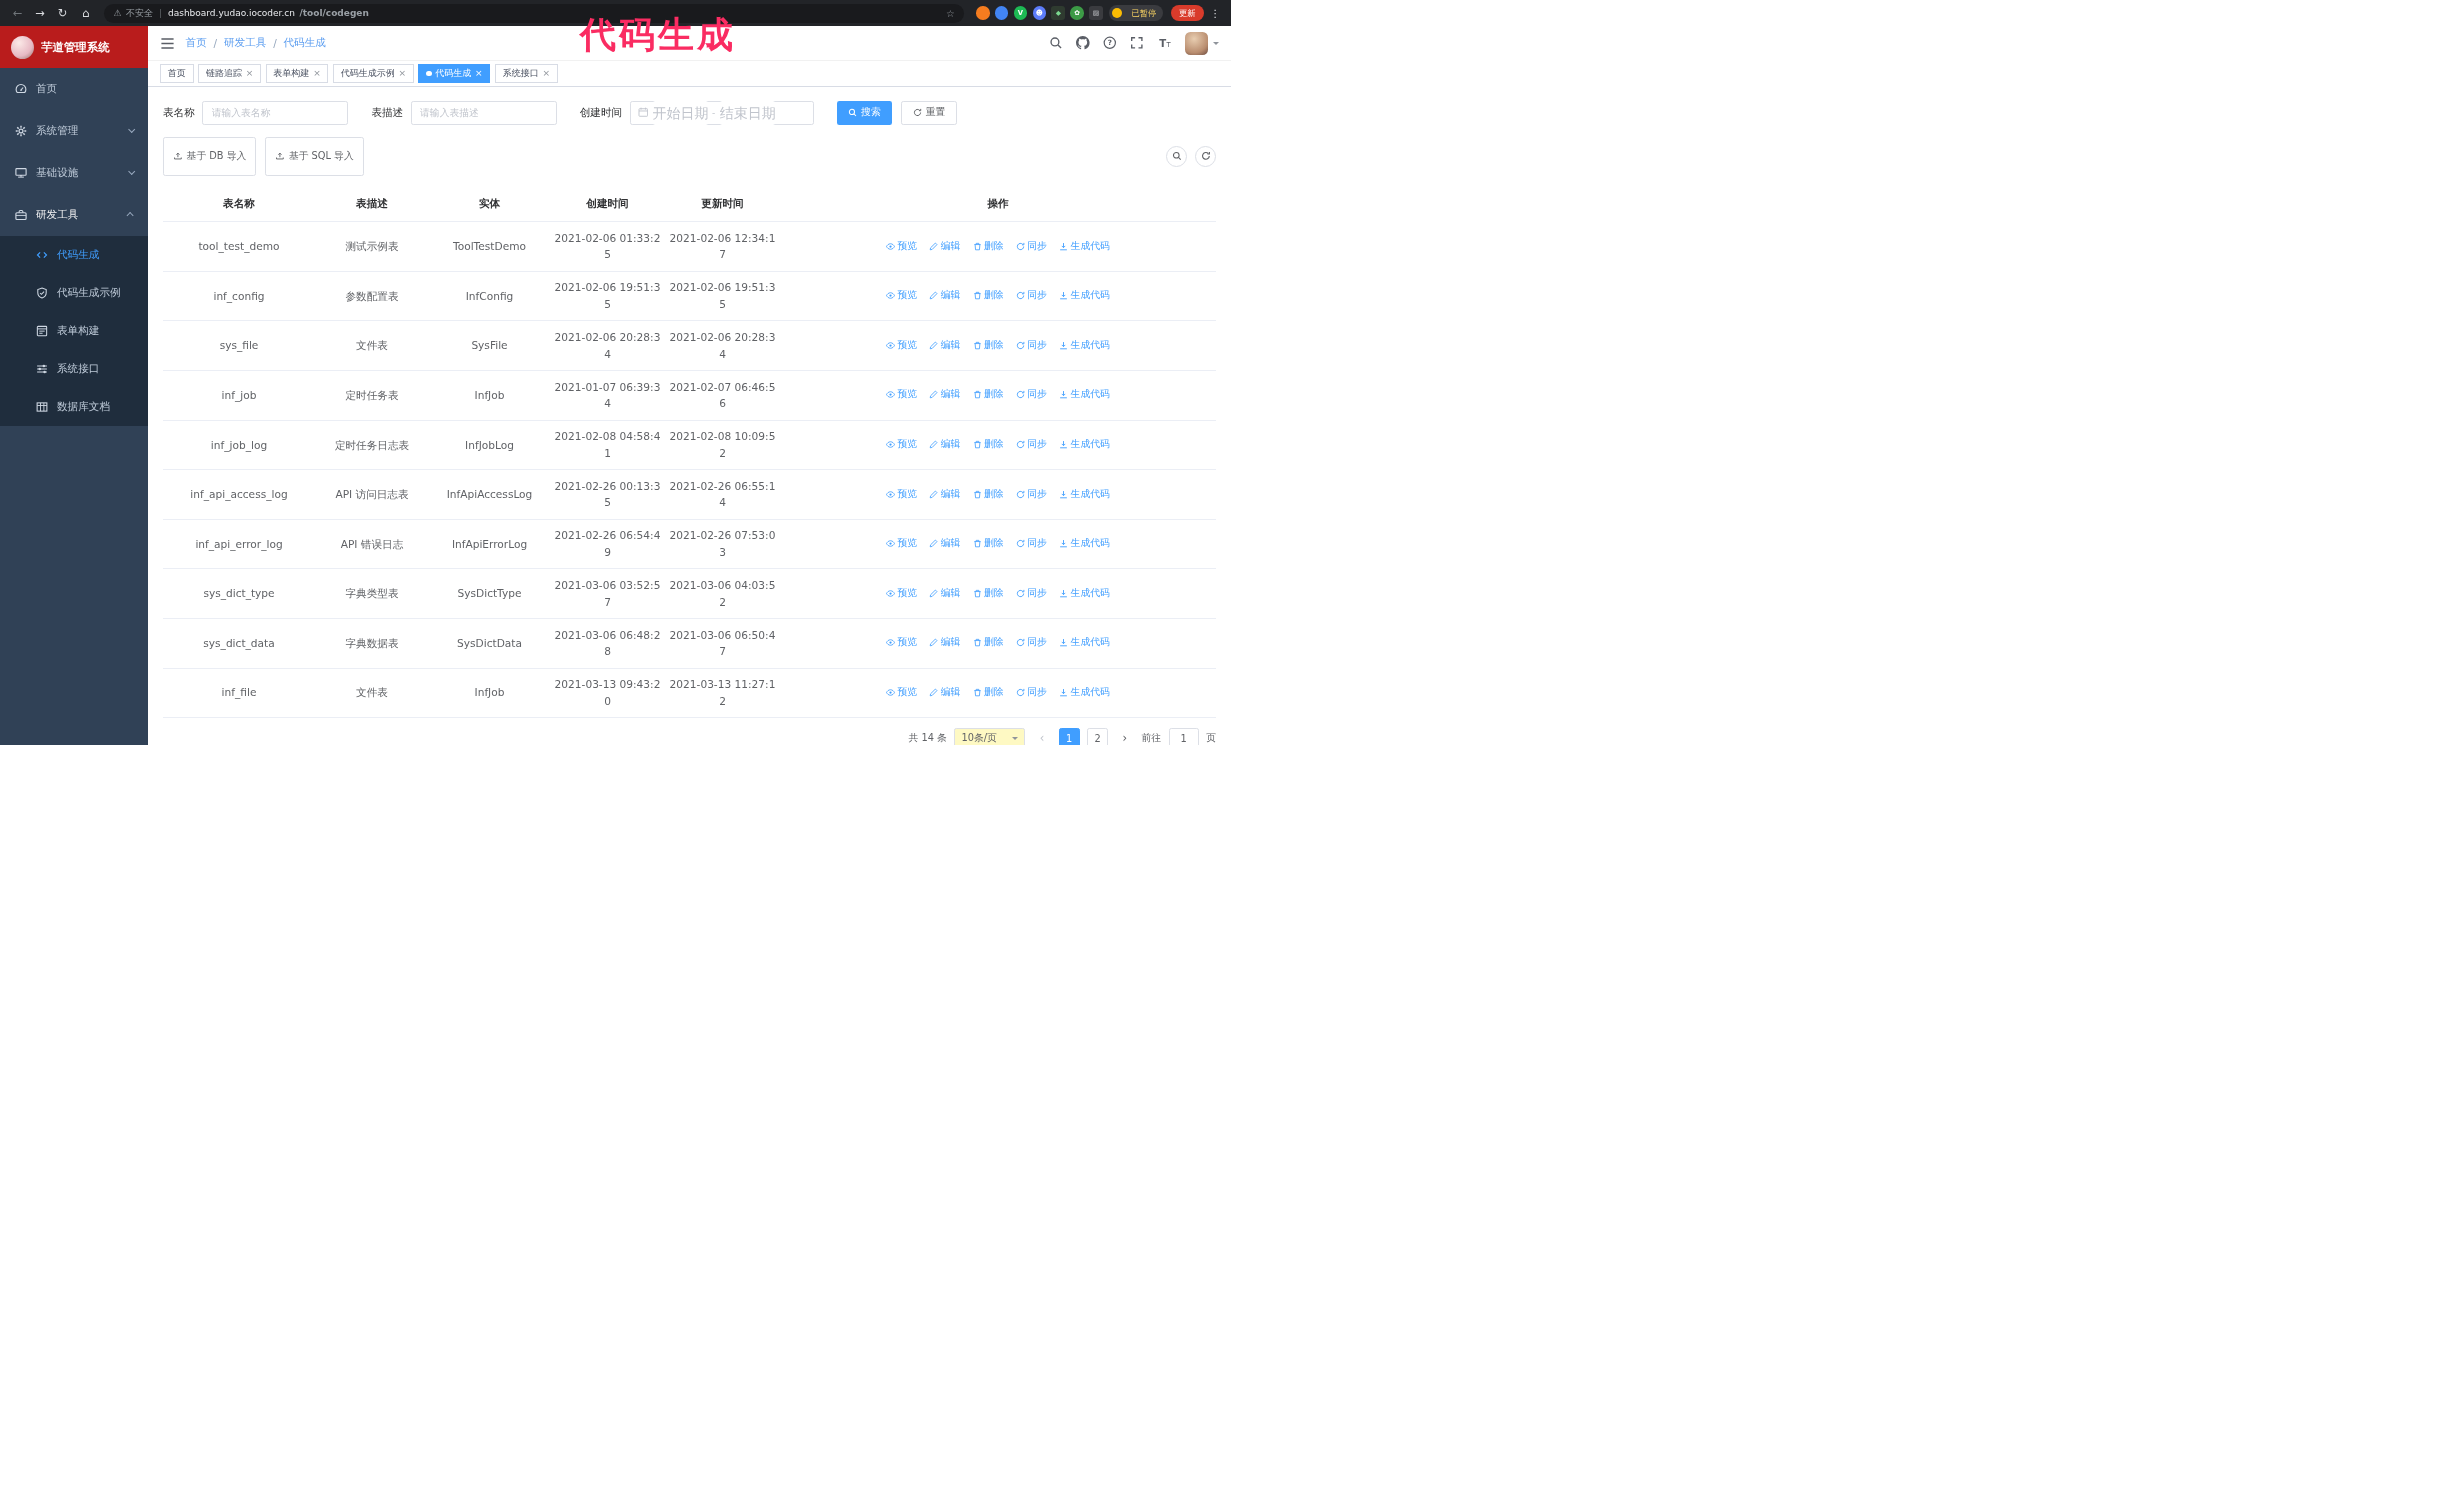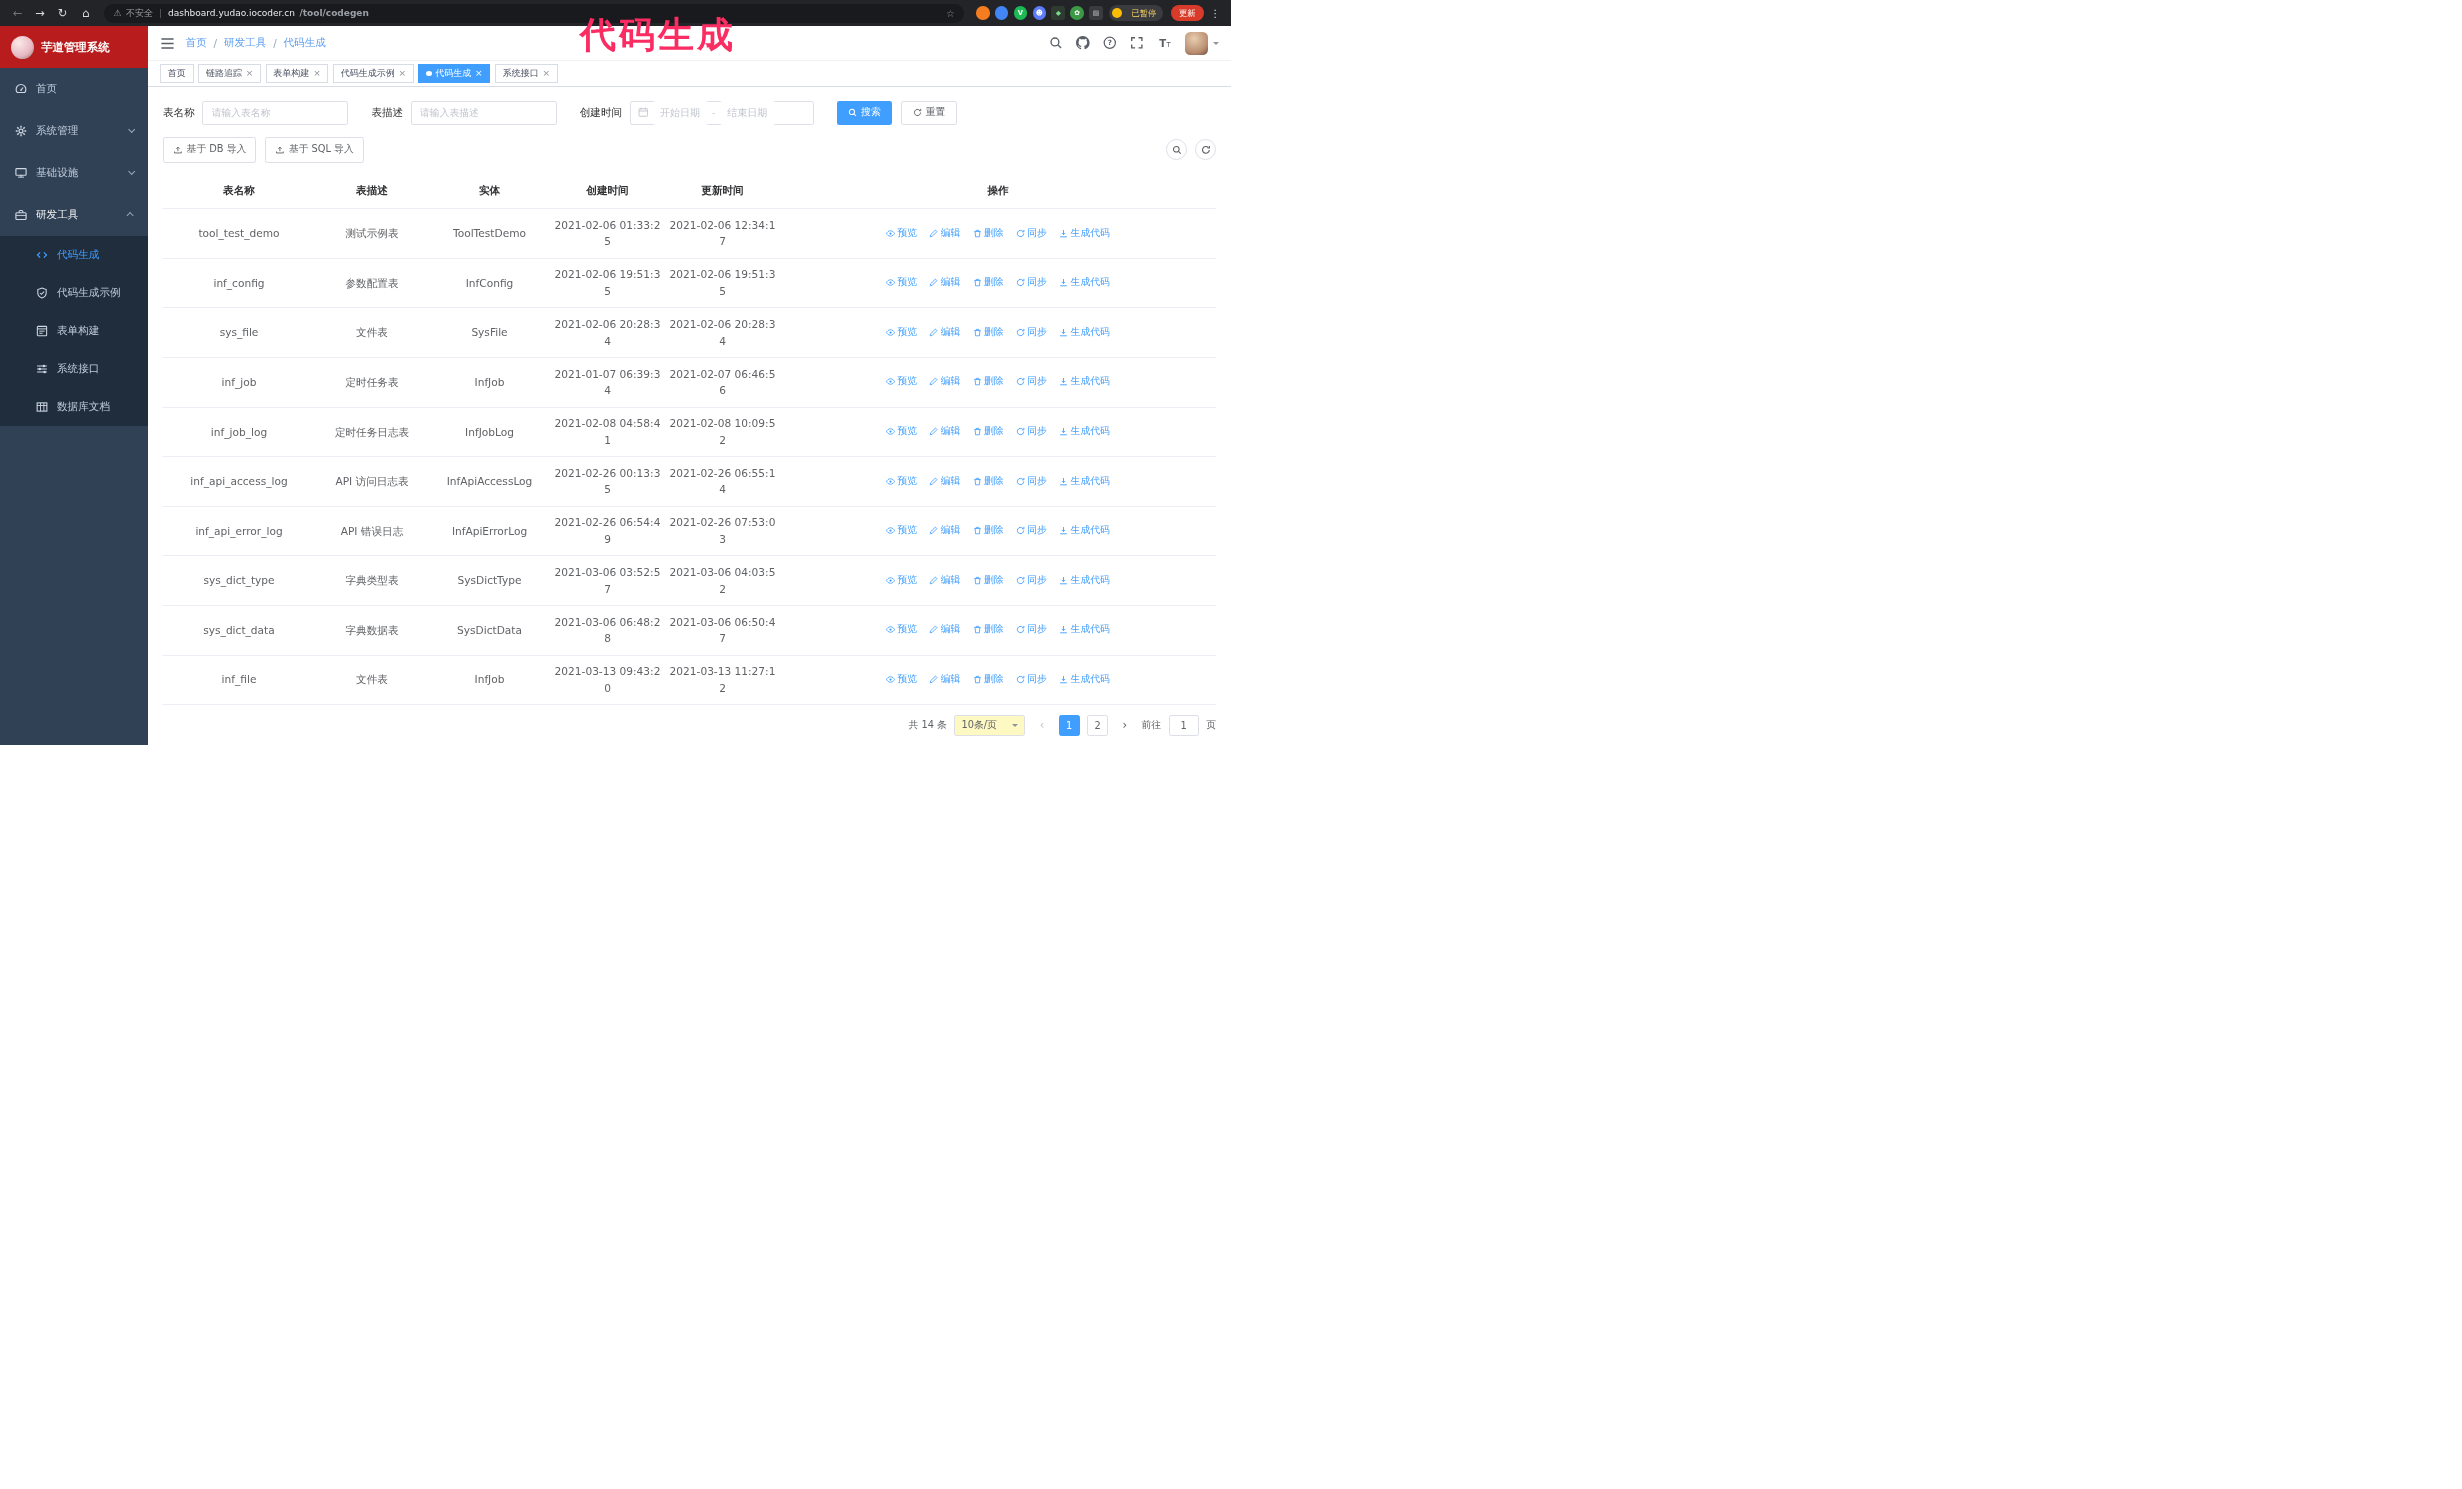--- a/index.html
+++ b/index.html
@@ -116,31 +116,31 @@
   .f-group { display:flex; align-items:center; margin-right:23px; }
   .inp {
     height:24px; border:0.8px solid #dcdfe6; border-radius:2.3px; padding:0 8.3px;
     font-size:9.8px; color:#606266; font-family:inherit; outline:none; width:146px; background:#fff;
   }
   .inp::placeholder { color:#c0c4cc; }
   .date-range {
     width:184px; height:24px; border:0.8px solid #dcdfe6; border-radius:2.3px;
     display:flex; align-items:center; padding:0 6.8px; gap:4.5px; background:#fff;
   }
-  .date-range .d-inp { border:none; width:55px; padding:0; font-size:10px; text-align:center; }
+  .date-range .d-inp { border:none; width:55px; padding:0; font-size:14px; text-align:center; }
   .date-range .d-sep { color:#c0c4cc; font-size:9px; }
   .cal-ic { width:10.6px; height:10.6px; color:#c0c4cc; flex:none; }
   .btn { height:24px; border-radius:2.3px; font-size:9.8px; display:inline-flex; align-items:center;
     gap:3.8px; padding:0 10.6px; cursor:pointer; border:0.8px solid transparent; font-family:inherit; }
   .btn-primary { background:#409eff; color:#fff; }
   .btn-default { background:#fff; border-color:#dcdfe6; color:#606266; }
   .btn + .btn { margin-left:9px; }
 
   .toolbar-row { margin-top:12px; display:flex; align-items:center; }
-  .btn-sm { height:26px; padding:0 9px; font-size:9.8px; }
+  .btn-sm { height:39px; padding:0 9px; font-size:9.8px; }
   .tool-circles { margin-left:auto; display:flex; gap:7.6px; }
   .circle-btn { width:21px; height:21px; border-radius:50%; border:0.8px solid #dcdfe6;
     display:flex; align-items:center; justify-content:center; color:#606266; background:#fff; }
   .circle-btn svg { width:9.8px; height:9.8px; }
 
   
   table.grid { width:100%; border-collapse:collapse; margin-top:12px; table-layout:fixed; }
   .grid th {
     font-size:10.6px; font-weight:bold; color:#303133; padding:9.8px 3px;
     border-bottom:0.8px solid #ebeef5; text-align:center;

